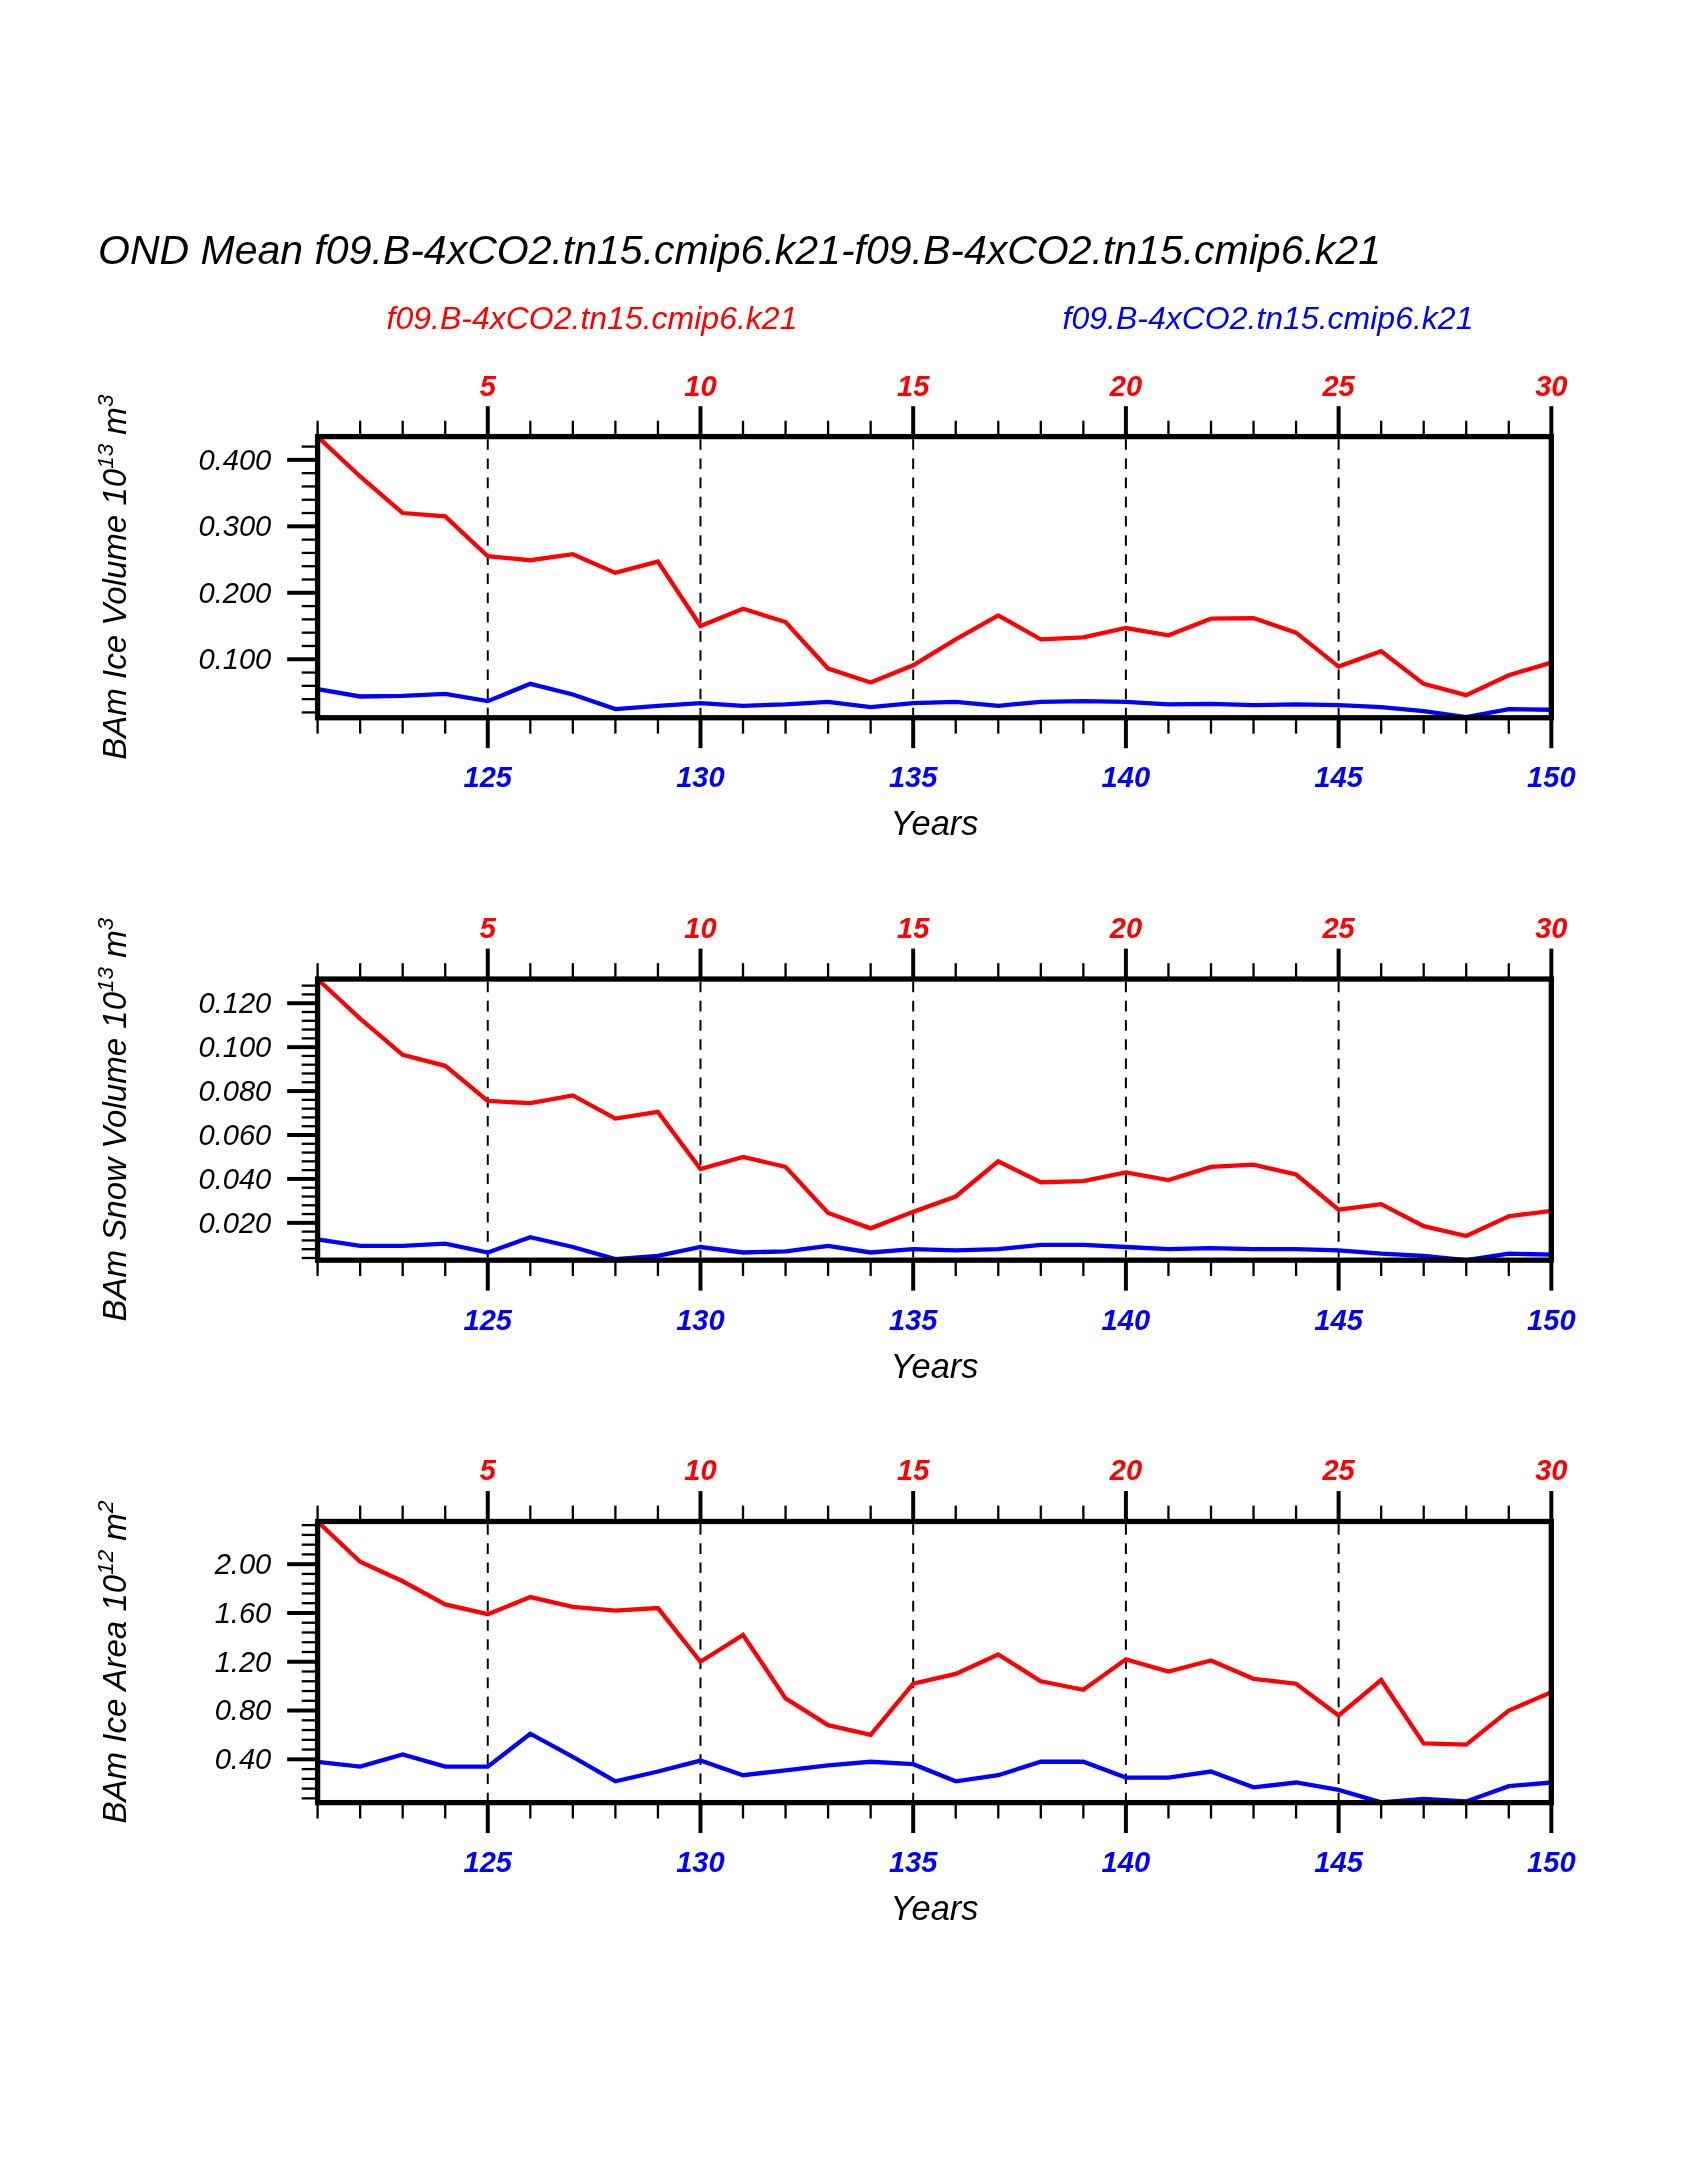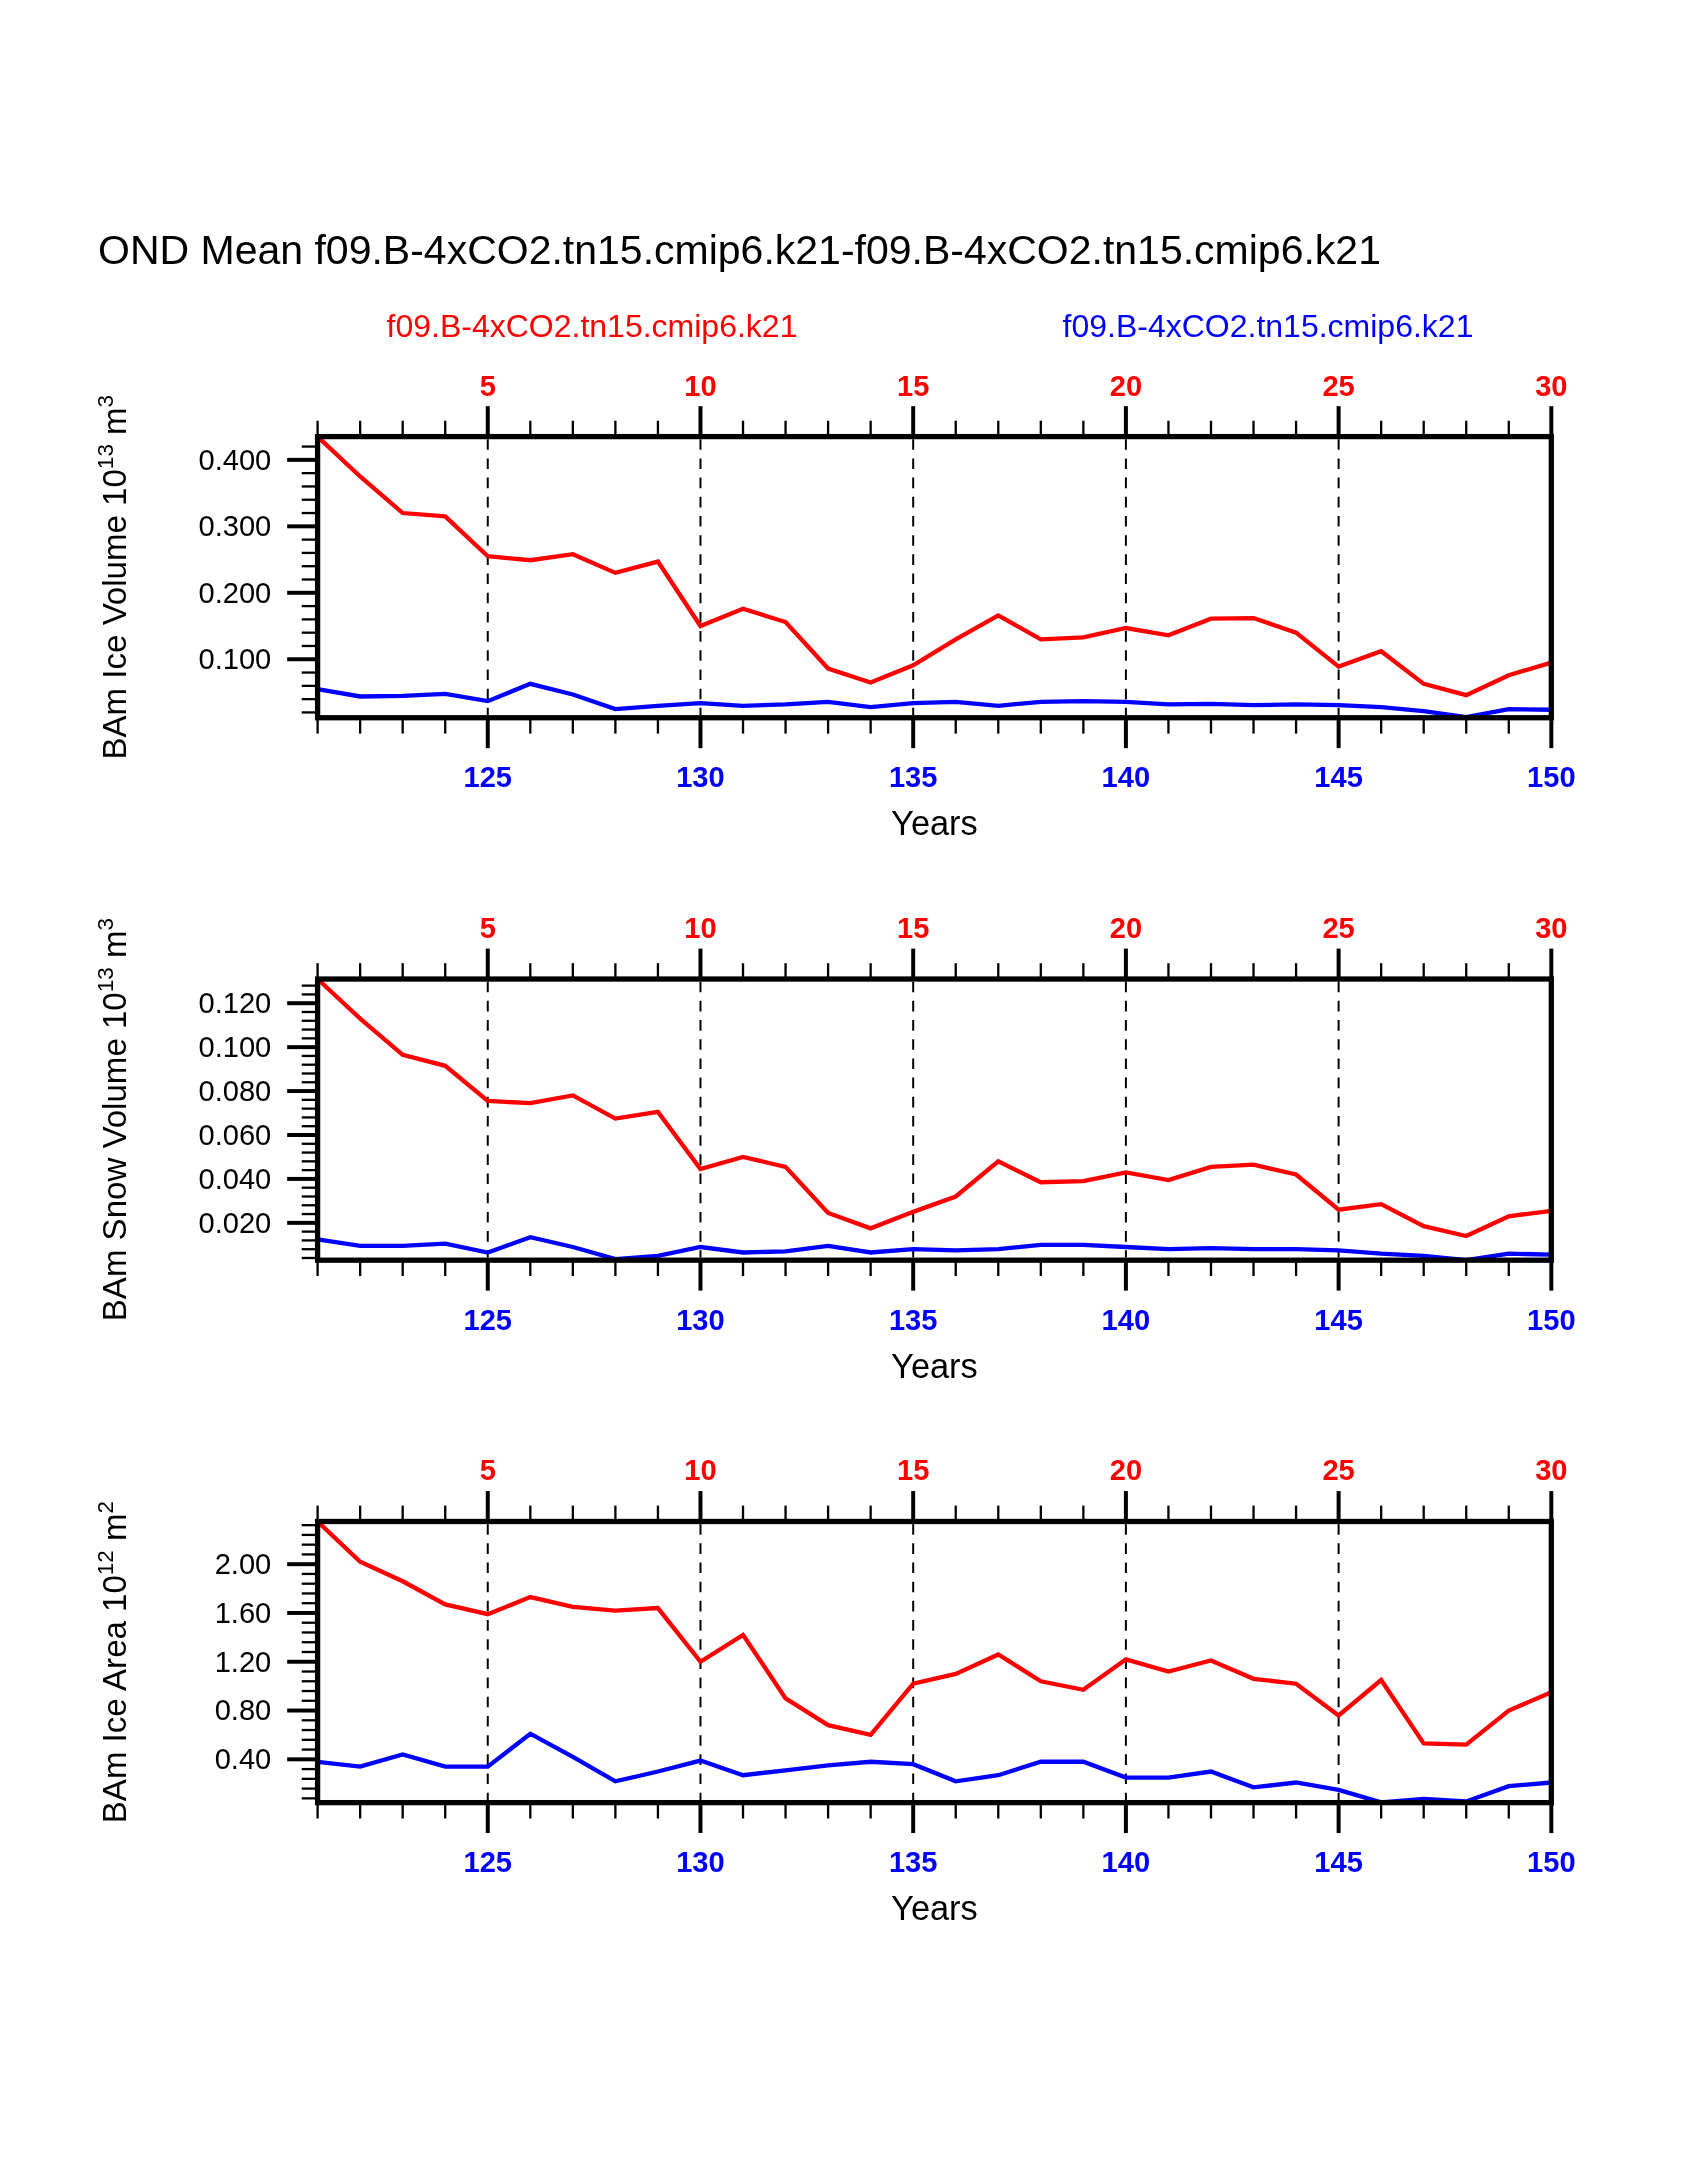--- a/index.html
+++ b/index.html
@@ -3,33 +3,34 @@
 <meta charset="utf-8">
 <style>
   html, body { margin: 0; padding: 0; background: #ffffff; }
   #page {
     position: relative;
     width: 1687px;
     height: 2183px;
     background: #ffffff;
     font-family: "Liberation Sans", sans-serif;
     overflow: hidden;
+    font-style: italic;
   }
   .chart-title {
     position: absolute;
     left: 98px;
     top: 230px;
     font-size: 41px;
     line-height: 1;
     color: #000000;
     white-space: nowrap;
   }
   .legend {
     position: absolute;
-    top: 310px;
+    top: 302px;
     font-size: 32px;
     line-height: 1;
     white-space: nowrap;
     transform: translateX(-50%);
   }
   .legend.red  { left: 592px;  color: #ff0000; }
   .legend.blue { left: 1268px; color: #0000ff; }
   svg#charts {
     position: absolute;
     left: 0; top: 0;

